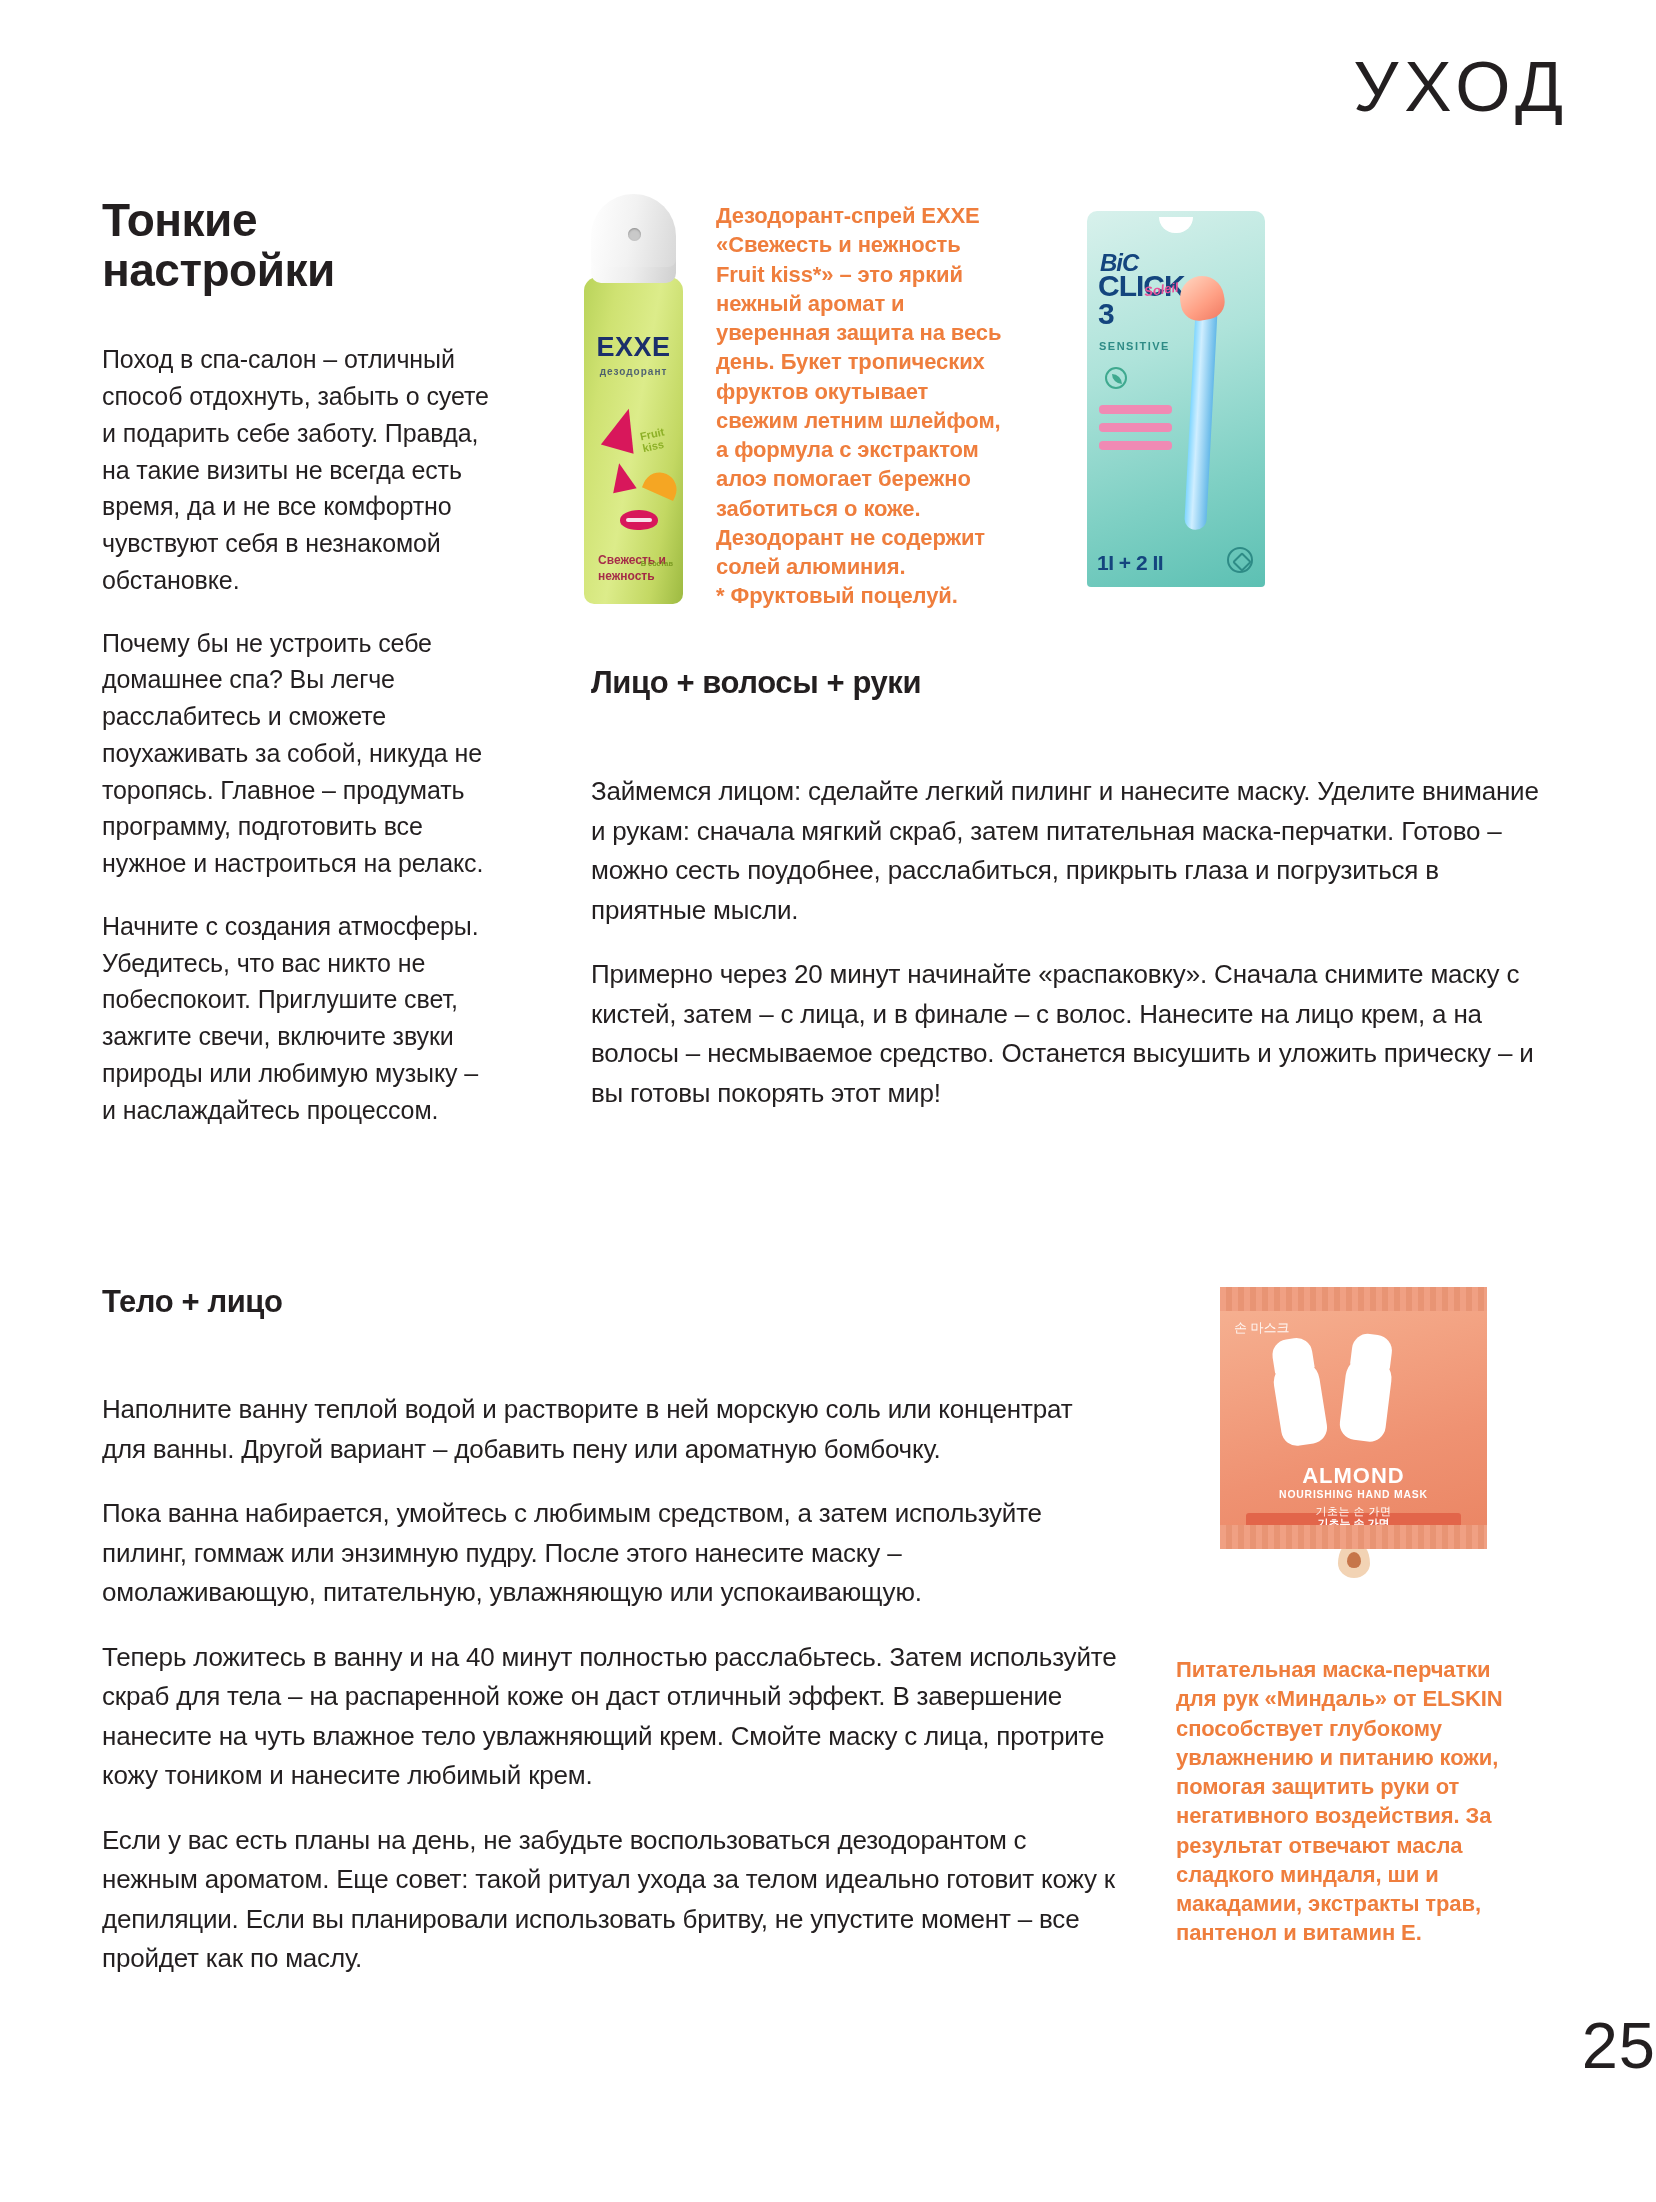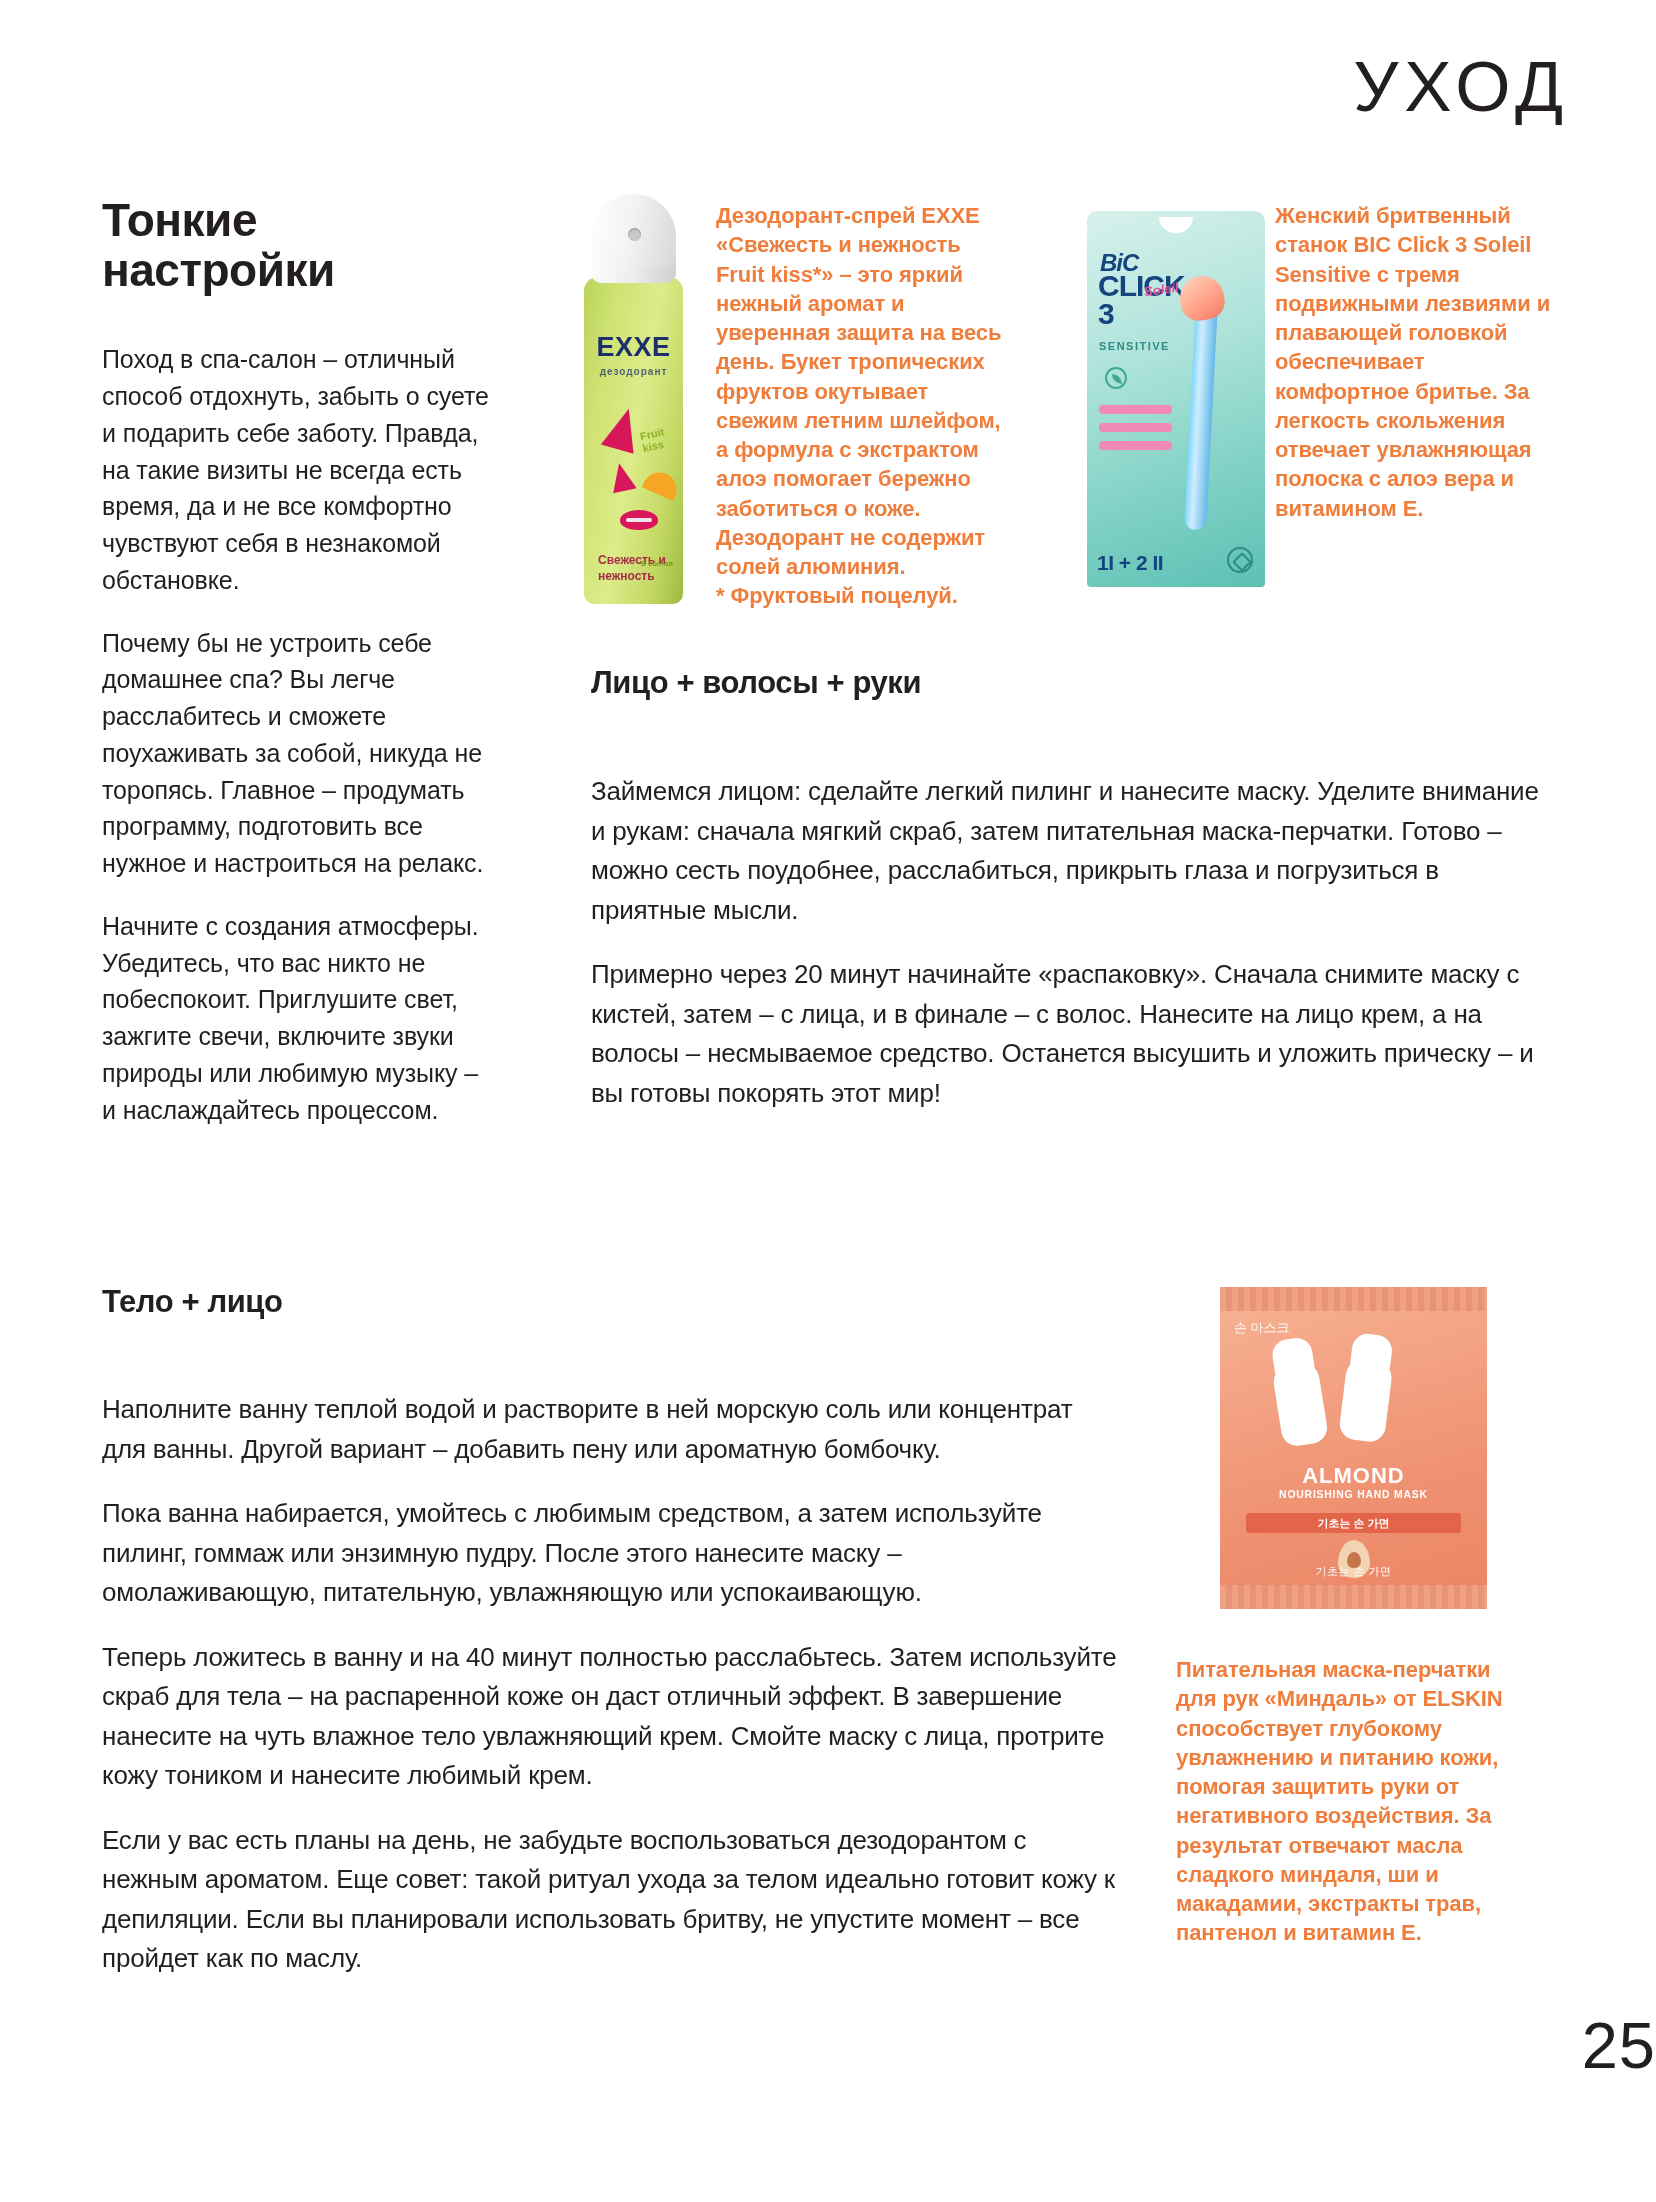--- a/index.html
+++ b/index.html
@@ -349,21 +349,21 @@
     border-radius: 2px;
     transform: rotate(45deg);
   }
 
   
   #elskin-photo {
     position: absolute;
     left: 1220px;
     top: 1287px;
     width: 267px;
-    height: 322px;
+    height: 262px;
   }
   .els-pack {
     position: absolute; inset: 0;
     background: linear-gradient(165deg,#f6b394 0%,#f3a383 30%,#ef9272 62%,#ea8462 100%);
     border-radius: 4px;
   }
   .els-seal {
     position: absolute; left: 0; right: 0; top: 0;
     height: 24px;
     background: repeating-linear-gradient(90deg,#f0a083 0 6px,#e89474 6px 12px);
@@ -489,21 +489,20 @@
       <div class="bic-strip bic-strip2"></div>
       <div class="bic-strip bic-strip3"></div>
       <div class="bic-leaf"></div>
       <div class="bic-handle"></div>
       <div class="bic-head"></div>
       <div class="bic-count">1I + 2 II</div>
       <div class="bic-recycle"></div>
     </div>
   </div>
 
-  <div id="bic-caption" class="cap">Женский бритвенный станок BIC Click 3 Soleil Sensitive с тремя подвижными лезвиями и плавающей головкой обеспечивает комфортное бритье. За легкость скольжения отвечает увлажняющая полоска с алоэ вера и витамином Е.</div>
 
   <div id="face-section">
     <div class="h-sec">Лицо + волосы + руки</div>
     <div class="body-cond">
       <p>Займемся лицом: сделайте легкий пилинг и нанесите маску. Уделите внимание и рукам: сначала мягкий скраб, затем питательная маска-перчатки. Готово – можно сесть поудобнее, расслабиться, прикрыть глаза и погрузиться в приятные мысли.</p>
       <p>Примерно через 20 минут начинайте «распаковку». Сначала снимите маску с кистей, затем – с лица, и в финале – с волос. Нанесите на лицо крем, а на волосы – несмываемое средство. Останется высушить и уложить прическу – и вы готовы покорять этот мир!</p>
     </div>
   </div>
 
   <div id="body-section">

